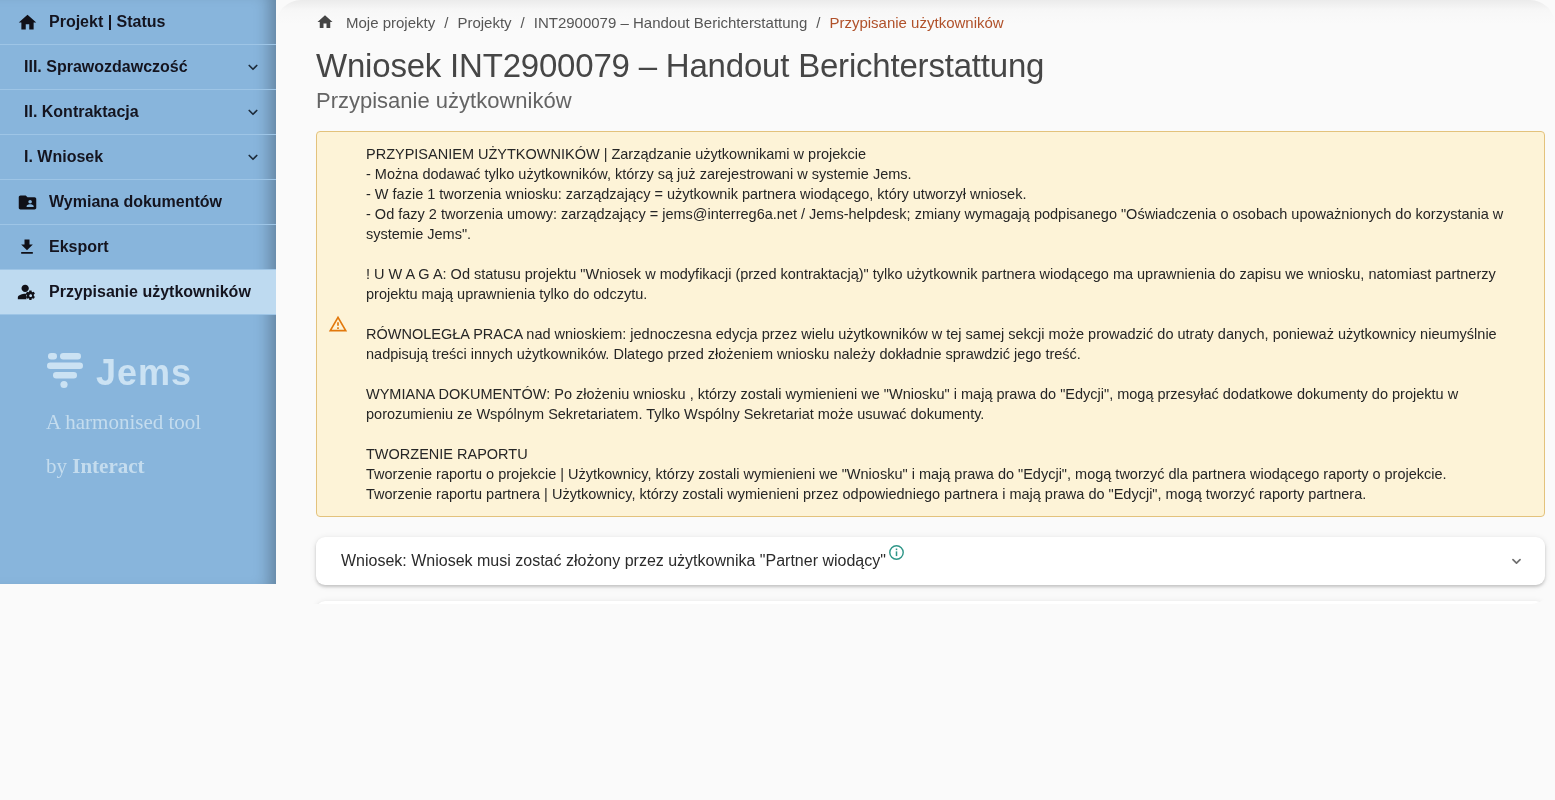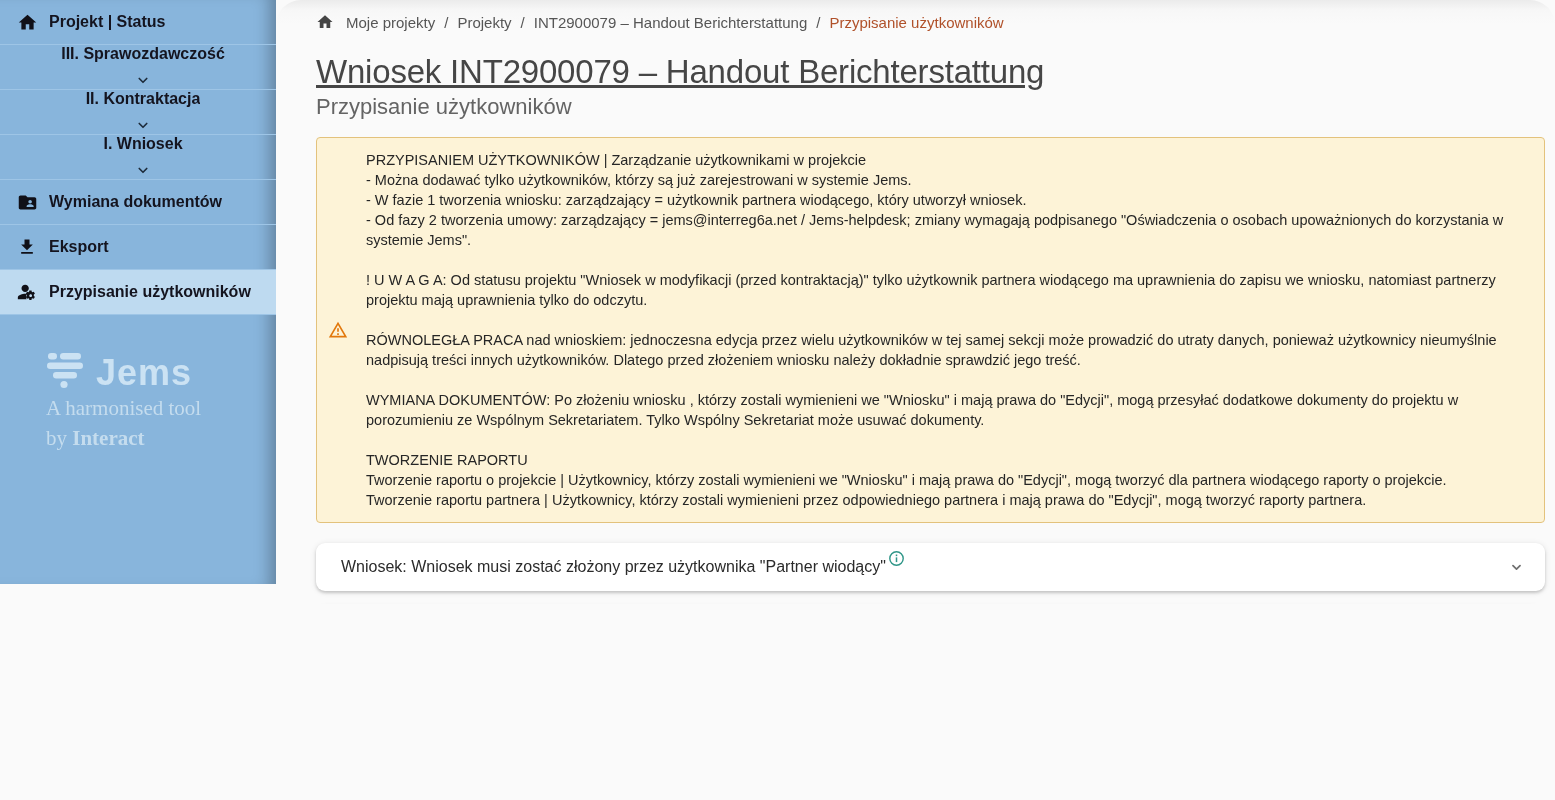--- a/index.html
+++ b/index.html
@@ -20,58 +20,58 @@
     display: flex; flex-direction: column;
   }
   .nav-item {
     display: flex; align-items: center;
     height: 45px;
     padding: 0 14px 0 16px;
     border-bottom: 1px solid #9ec5e6;
     font-size: 16px; font-weight: 600; color: #14141f;
     cursor: pointer;
   }
-  .nav-item.no-icon { padding-left: 24px; flex-direction: column; }
+  .nav-item.no-icon { padding-left: 24px; }
   .nav-item.active { background: #bedaf0; }
   .nav-icon { width: 22px; height: 22px; margin-right: 11px; display: inline-flex; align-items: center; justify-content: center; flex: 0 0 22px; }
   .nav-icon svg { display: block; }
   .nav-label { flex: 1; white-space: nowrap; overflow: hidden; }
   .nav-chevron { width: 18px; height: 18px; color: #1d2b3a; display: inline-flex; }
 
   .logo-block { margin-top: 38px; padding-left: 46px; }
   .logo-row { display: flex; align-items: center; }
   .logo-mark { margin-right: 12px; }
   .logo-text {
     font-size: 36px; font-weight: 700; color: #cbe2f3;
     letter-spacing: 1px; line-height: 1;
   }
   .tagline {
     font-family: "Liberation Serif", serif;
     color: #c4dcee; font-size: 21px; line-height: 30px;
+    margin-top: 14px;
   }
   .tagline .bold { font-weight: 700; }
 
   
   .main { flex: 1; position: relative; background: linear-gradient(#ebebeb, #f7f7f7 10px, #fafafa 24px); height: 604px; overflow: hidden; border-radius: 25px; }
 
   .breadcrumb {
     display: flex; align-items: center;
     padding: 13px 10px 8px 40px;
     font-size: 15px; color: #565656;
   }
   .breadcrumb .bc-home { width: 18px; height: 18px; margin-right: 12px; color: #454545; display: inline-flex; cursor: pointer; }
   .breadcrumb .bc-item { cursor: pointer; }
   .breadcrumb .bc-sep { margin: 0 9px; color: #565656; }
   .breadcrumb .bc-current { color: #b0512a; cursor: pointer; }
 
   .page-title {
-    margin: 14px 0 0 40px;
+    margin: 8px 0 0 40px;
     font-size: 33px; font-weight: 300; color: #464646;
     letter-spacing: -0.2px;
-    text-decoration: underline;
   }
   .page-subtitle {
     margin: 3px 0 0 40px;
     font-size: 22px; font-weight: 300; color: #646464;
   }
 
   
   .info-box {
     margin: 17px 10px 0 40px;
     background: #fdf3d7;

